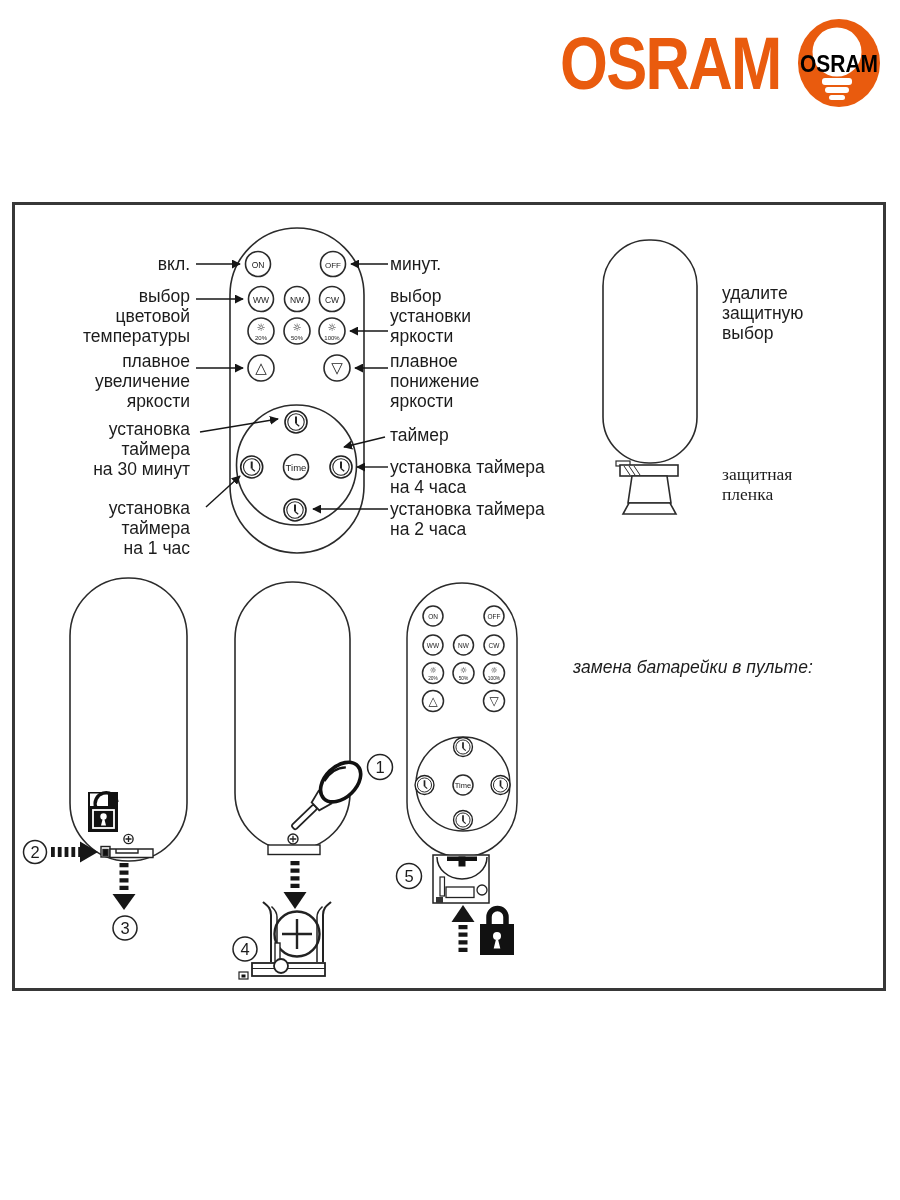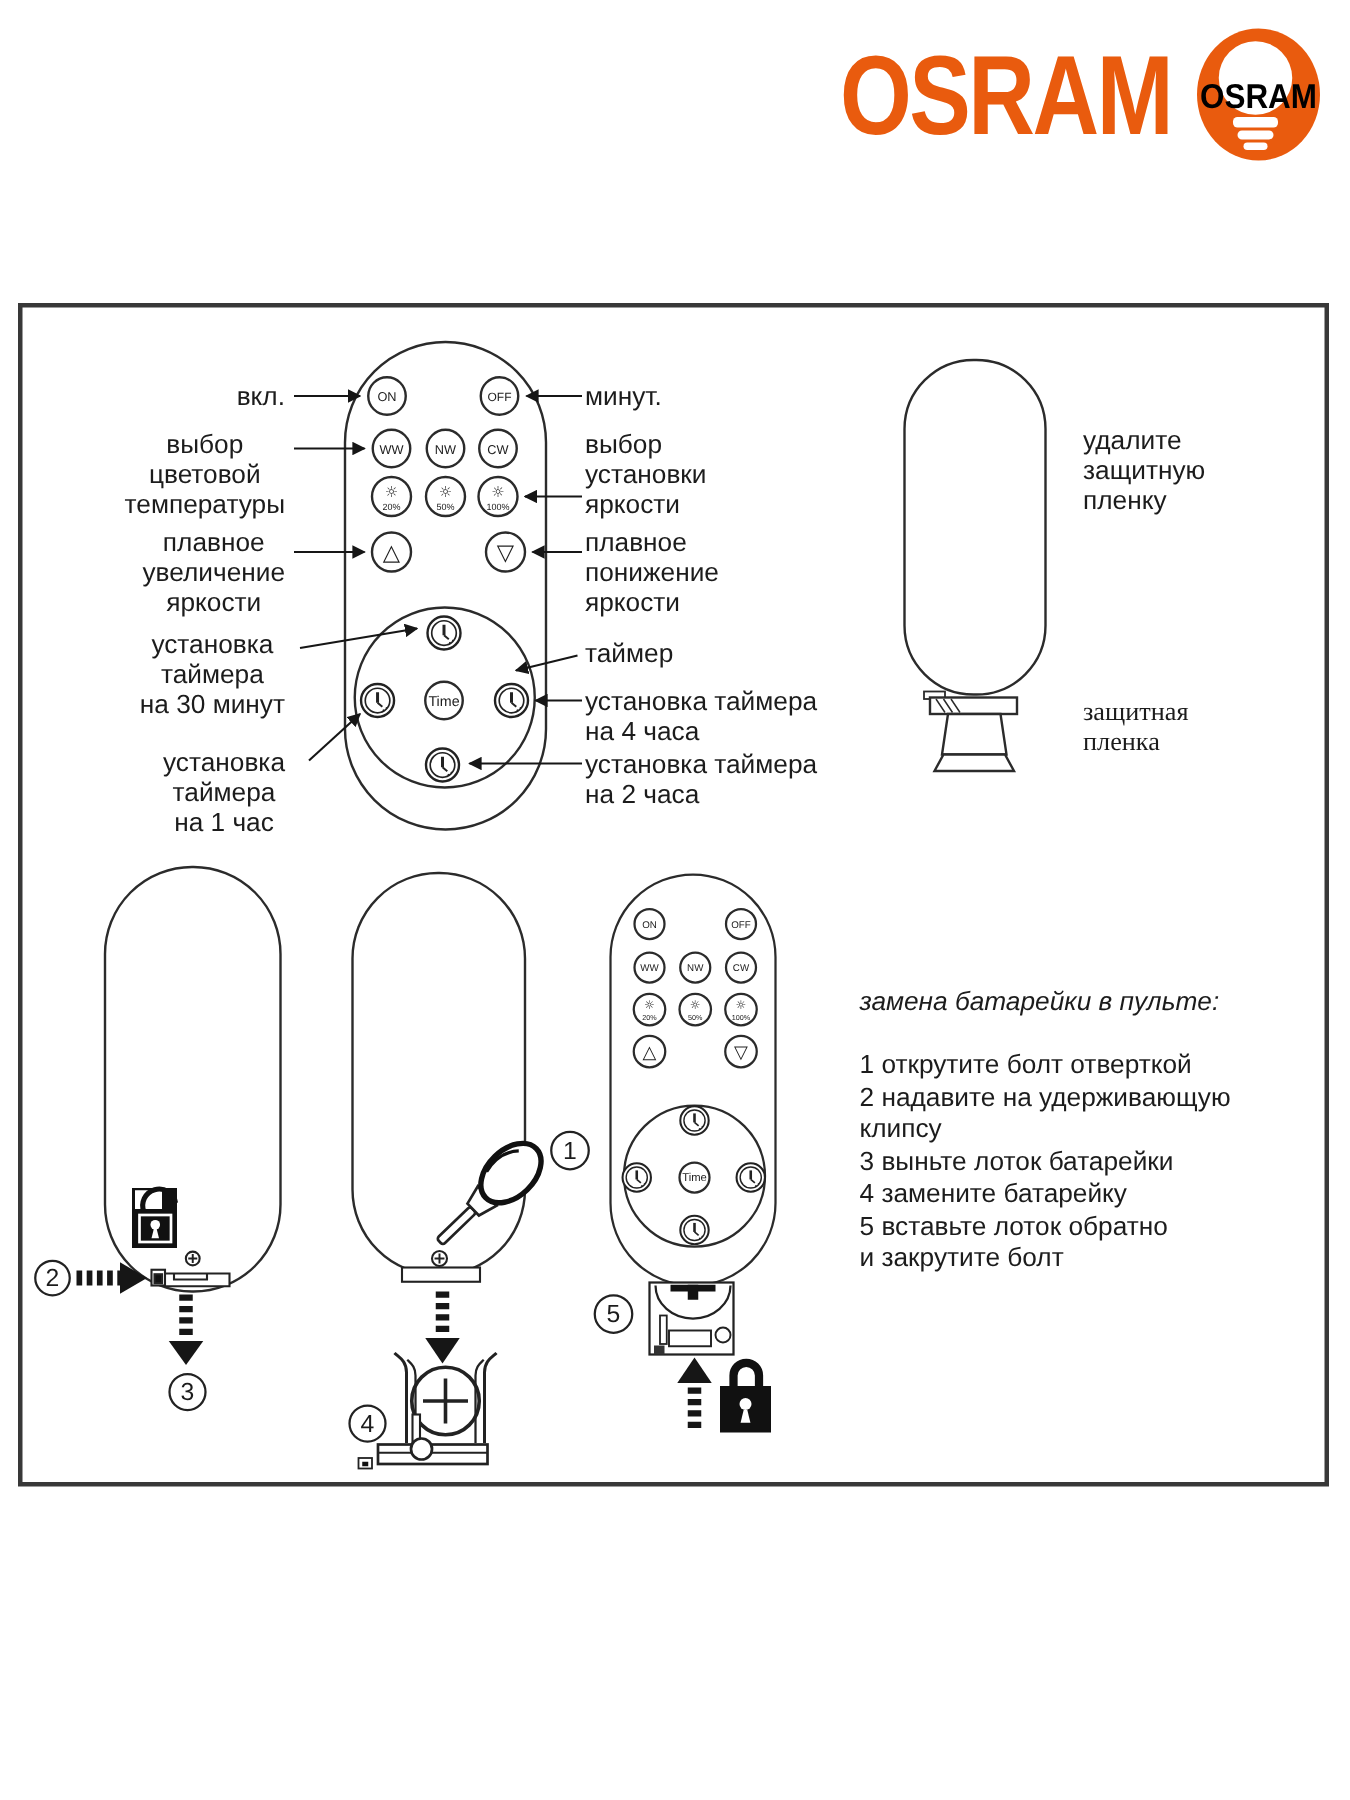--- a/index.html
+++ b/index.html
@@ -2,21 +2,21 @@
 <html><head>
 <meta charset="utf-8">
 <style>
   html,body{margin:0;padding:0;background:#fff;}
   .page{position:relative;width:900px;height:1200px;background:#fff;overflow:hidden;
         font-family:"Liberation Sans",sans-serif;color:#1c1c1c;}
   .main-box{position:absolute;left:12px;top:202px;width:868px;height:783px;
             border:3px solid #383838;background:#fff;}
   .art{position:absolute;left:0;top:0;width:900px;height:1200px;}
   .lbl{position:absolute;font-size:17.5px;line-height:20px;white-space:pre-line;color:#1c1c1c;}
-  .lbl.ra{text-align:center;}
+  .lbl.ra{text-align:right;}
   .txt{position:absolute;font-size:17.5px;line-height:21.5px;white-space:pre-line;color:#1c1c1c;}
   .wordmark{position:absolute;left:560px;top:26px;font-size:75px;font-weight:bold;
             line-height:1;letter-spacing:-2px;transform:scaleX(.82);transform-origin:0 0;}
   svg text{font-family:"Liberation Sans","DejaVu Sans",sans-serif;}
   svg .glyph{font-family:"DejaVu Sans",sans-serif;}
 </style>
 </head>
 <body>
 
 <div class="page">
@@ -262,26 +262,19 @@
 понижение
 яркости</div>
   <div class="lbl" style="left:390px;top:425px;">таймер</div>
   <div class="lbl" style="left:390px;top:457px;">установка таймера
 на 4 часа</div>
   <div class="lbl" style="left:390px;top:499px;">установка таймера
 на 2 часа</div>
 
   <div class="lbl" style="left:722px;top:283px;">удалите
 защитную
-пленку</div>
+выбор</div>
   <div class="lbl" style="left:722px;top:464px;font-family:Liberation Serif, serif;">защитная
 пленка</div>
 
   <div class="txt" style="left:573px;top:657px;font-style:italic;">замена батарейки в пульте:</div>
-  <div class="txt" style="left:573px;top:699px;">1 открутите болт отверткой
-2 надавите на удерживающую
-клипсу
-3 выньте лоток батарейки
-4 замените батарейку
-5 вставьте лоток обратно
-и закрутите болт</div>
 
 </div>
 
 </body></html>

